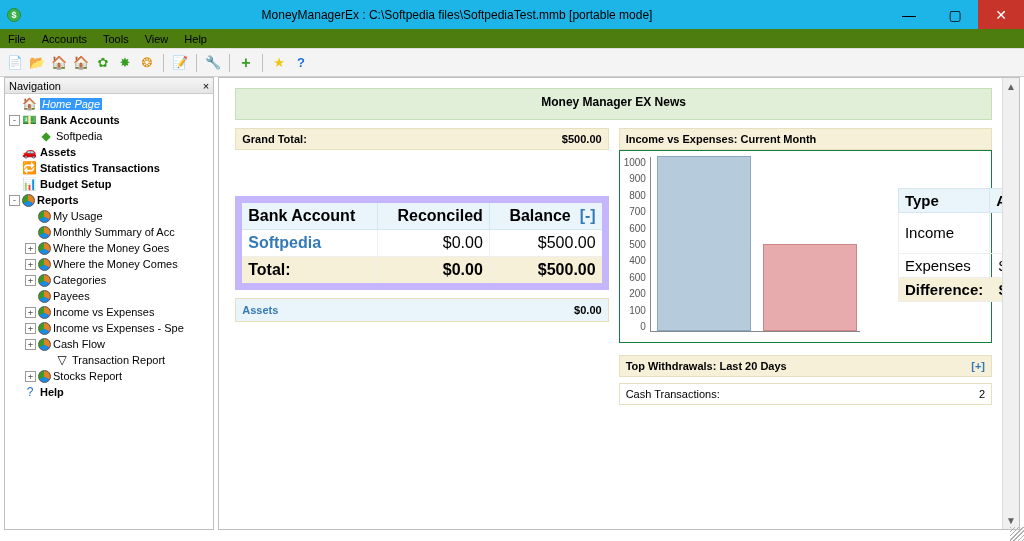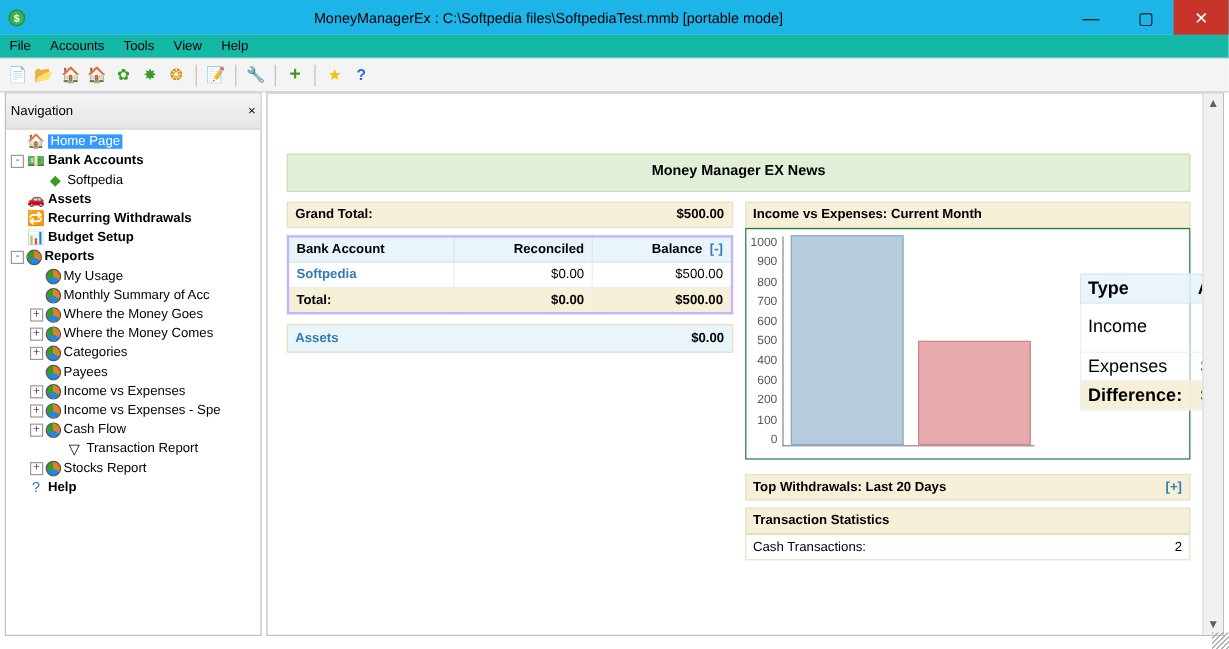--- a/index.html
+++ b/index.html
@@ -5,60 +5,60 @@
   * { box-sizing: border-box; margin: 0; padding: 0; }
   html, body { width: 1024px; height: 541px; font-family: Tahoma, Verdana, sans-serif; font-size: 11px; overflow: hidden; background: #fff; }
   
   .titlebar { height: 29px; background: #1db4e7; display: flex; align-items: stretch; color: #000; }
   .titlebar .app-icon { width: 28px; display: flex; align-items: center; justify-content: center; }
   .titlebar .app-icon .circ { width: 14px; height: 14px; background: #37b24d; border: 1px solid #2b8a3e; border-radius: 50%; display: flex; align-items: center; justify-content: center; color: #fff; font-size: 9px; font-weight: bold; }
   .titlebar .title { flex: 1; display: flex; align-items: center; justify-content: center; font-size: 12px; }
   .win-btn { width: 46px; display: flex; align-items: center; justify-content: center; font-size: 14px; color: #000; }
   .win-btn.close { background: #c7342a; color: #fff; }
   
-  .menubar { height: 20px; background: #14b8a6; border-bottom: 1px solid #e0e0e0; display: flex; align-items: center; padding: 0 6px; gap: 12px; font-size: 11px; }
+  .menubar { height: 20px; background: #4d7c0f; border-bottom: 1px solid #e0e0e0; display: flex; align-items: center; padding: 0 6px; gap: 12px; font-size: 11px; }
   .menubar span { padding: 2px 2px; }
   
   .toolbar { height: 28px; background: #f4f4f4; border-bottom: 1px solid #d0d0d0; display: flex; align-items: center; padding: 0 6px; gap: 4px; }
   .tbtn { width: 18px; height: 18px; display: flex; align-items: center; justify-content: center; font-size: 13px; }
   .tsep { width: 1px; height: 18px; background: #c0c0c0; margin: 0 3px; }
   
   .body { position: absolute; top: 77px; bottom: 11px; left: 4px; right: 4px; display: flex; gap: 4px; }
   .nav-pane { width: 214px; border: 1px solid #bfbfbf; display: flex; flex-direction: column; background: #fff; }
-  .nav-header { height: 30px; background: linear-gradient(#f5f5f5,#e5e5e5); border-bottom: 1px solid #ccc; display: flex; align-items: center; padding: 0 4px; font-size: 11px; }
+  .nav-header { height: 16px; background: linear-gradient(#f5f5f5,#e5e5e5); border-bottom: 1px solid #ccc; display: flex; align-items: center; padding: 0 4px; font-size: 11px; }
   .nav-header .x { margin-left: auto; font-family: Arial; }
   .tree { padding: 2px 0 2px 4px; overflow: hidden; }
   .trow { display: flex; align-items: center; height: 16px; font-size: 11px; white-space: nowrap; }
   .tgl { width: 11px; height: 11px; border: 1px solid #9a9a9a; font-size: 9px; line-height: 9px; text-align: center; margin-right: 2px; background: #fff; color: #555; font-family: monospace; }
   .tgl-sp { width: 13px; display: inline-block; }
   .tic { width: 16px; text-align: center; font-size: 12px; margin-right: 2px; }
-  .trow.sel .lbl { background: #3399ff; color: #fff; padding: 0 2px; }
+  .trow.sel .lbl { background: #3399ff; color: #fff; padding: 0 2px; font-style: italic; }
   .trow.bold .lbl { font-weight: bold; }
   .ind1 { padding-left: 16px; }
   .ind2 { padding-left: 32px; }
   .pie { width: 13px; height: 13px; border-radius: 50%; border: 1px solid #555; background: conic-gradient(#e67e22 0 120deg, #1e88e5 120deg 240deg, #3a9d23 240deg 360deg); margin-right: 2px; flex-shrink: 0; }
   
   .main { flex: 1; border: 1px solid #bfbfbf; background: #fff; display: flex; }
   .content { flex: 1; padding: 10px 10px 10px 16px; overflow: hidden; }
   .scrollbar { width: 17px; background: #f0f0f0; border-left: 1px solid #ddd; position: relative; }
   .sb-arrow { position: absolute; left: 0; right: 0; height: 17px; display: flex; align-items: center; justify-content: center; color: #606060; font-size: 10px; }
   .sb-arrow.up { top: 0; }
   .sb-arrow.down { bottom: 0; }
   
-  .newsbox { background: #e1efd8; border: 1px solid #c5dfb8; padding: 6px 8px; text-align: center; margin-top: 40px; }
+  .newsbox { background: #e1efd8; border: 1px solid #c5dfb8; padding: 6px 8px; text-align: center; }
   .news-title { font-weight: bold; font-size: 12px; margin-bottom: 4px; }
   .news-links { color: #333; font-size: 11px; line-height: 1.6; }
   .news-links a { color: #337ab7; text-decoration: none; }
   
   .cols { display: flex; gap: 10px; margin-top: 8px; }
   .col { flex: 1; min-width: 0; }
   
   .sect-h { background: #f6f0d9; border: 1px solid #e6dfc0; padding: 4px 6px; font-weight: bold; font-size: 11px; display: flex; }
   .sect-h .r { margin-left: auto; }
-  .tbl { width: 100%; border-collapse: collapse; font-size: 11px; border: 2px solid #c4b5fd; }
+  .tbl { width: 100%; border-collapse: collapse; font-size: 16px; border: 7px solid #c4b5fd; margin-top: 40px; }
   .tbl th { background: #eaf4fb; border: 1px solid #d5e6f0; text-align: left; padding: 4px 6px; font-weight: bold; }
   .tbl th.r, .tbl td.r { text-align: right; }
   .tbl td { border: 1px solid #eee; padding: 4px 6px; }
   .tbl tr.total td { background: #f6f0d9; font-weight: bold; }
   .link { color: #337ab7; font-weight: bold; }
   a.link { text-decoration: none; }
   .collapse { color: #337ab7; font-weight: bold; }
   .assets-row { border: 1px solid #e6dfc0; background: #eaf4fb; padding: 5px 6px; display: flex; font-weight: bold; }
   .assets-row .amt { margin-left: auto; }
   
@@ -146,21 +146,21 @@
           <span class="lbl">Softpedia</span>
         </div>
       <div class="trow bold">
           <span class="tgl-sp"></span>
           <span class="tic" style="color:#c0392b">🚗</span>
           <span class="lbl">Assets</span>
         </div>
       <div class="trow bold">
           <span class="tgl-sp"></span>
           <span class="tic" style="color:#e67e22">🔁</span>
-          <span class="lbl">Recurring Withdrawals</span>
+          <span class="lbl">Statistics Transactions</span>
         </div>
       <div class="trow bold">
           <span class="tgl-sp"></span>
           <span class="tic" style="color:#1e88e5">📊</span>
           <span class="lbl">Budget Setup</span>
         </div>
       <div class="trow bold">
           <span class="tgl">-</span>
           <span class="pie"></span>
           <span class="lbl">Reports</span>
@@ -316,23 +316,20 @@
                 </table>
             </div>
           </div>
 
           <div class="gap"></div>
           <div class="sect-h">
             <span>Top Withdrawals: Last 20 Days</span>
             <span class="r collapse">[+]</span>
           </div>
           <div style="height:6px"></div>
-          <div class="sect-h">
-            <span>Transaction Statistics</span>
-          </div>
           <div class="sect-plain">
             <span>Cash Transactions:</span>
             <span class="r">2</span>
           </div>
         </div>
       </div>
     </div>
     <div class="scrollbar">
       <div class="sb-arrow up">▲</div>
       <div class="sb-arrow down">▼</div>

